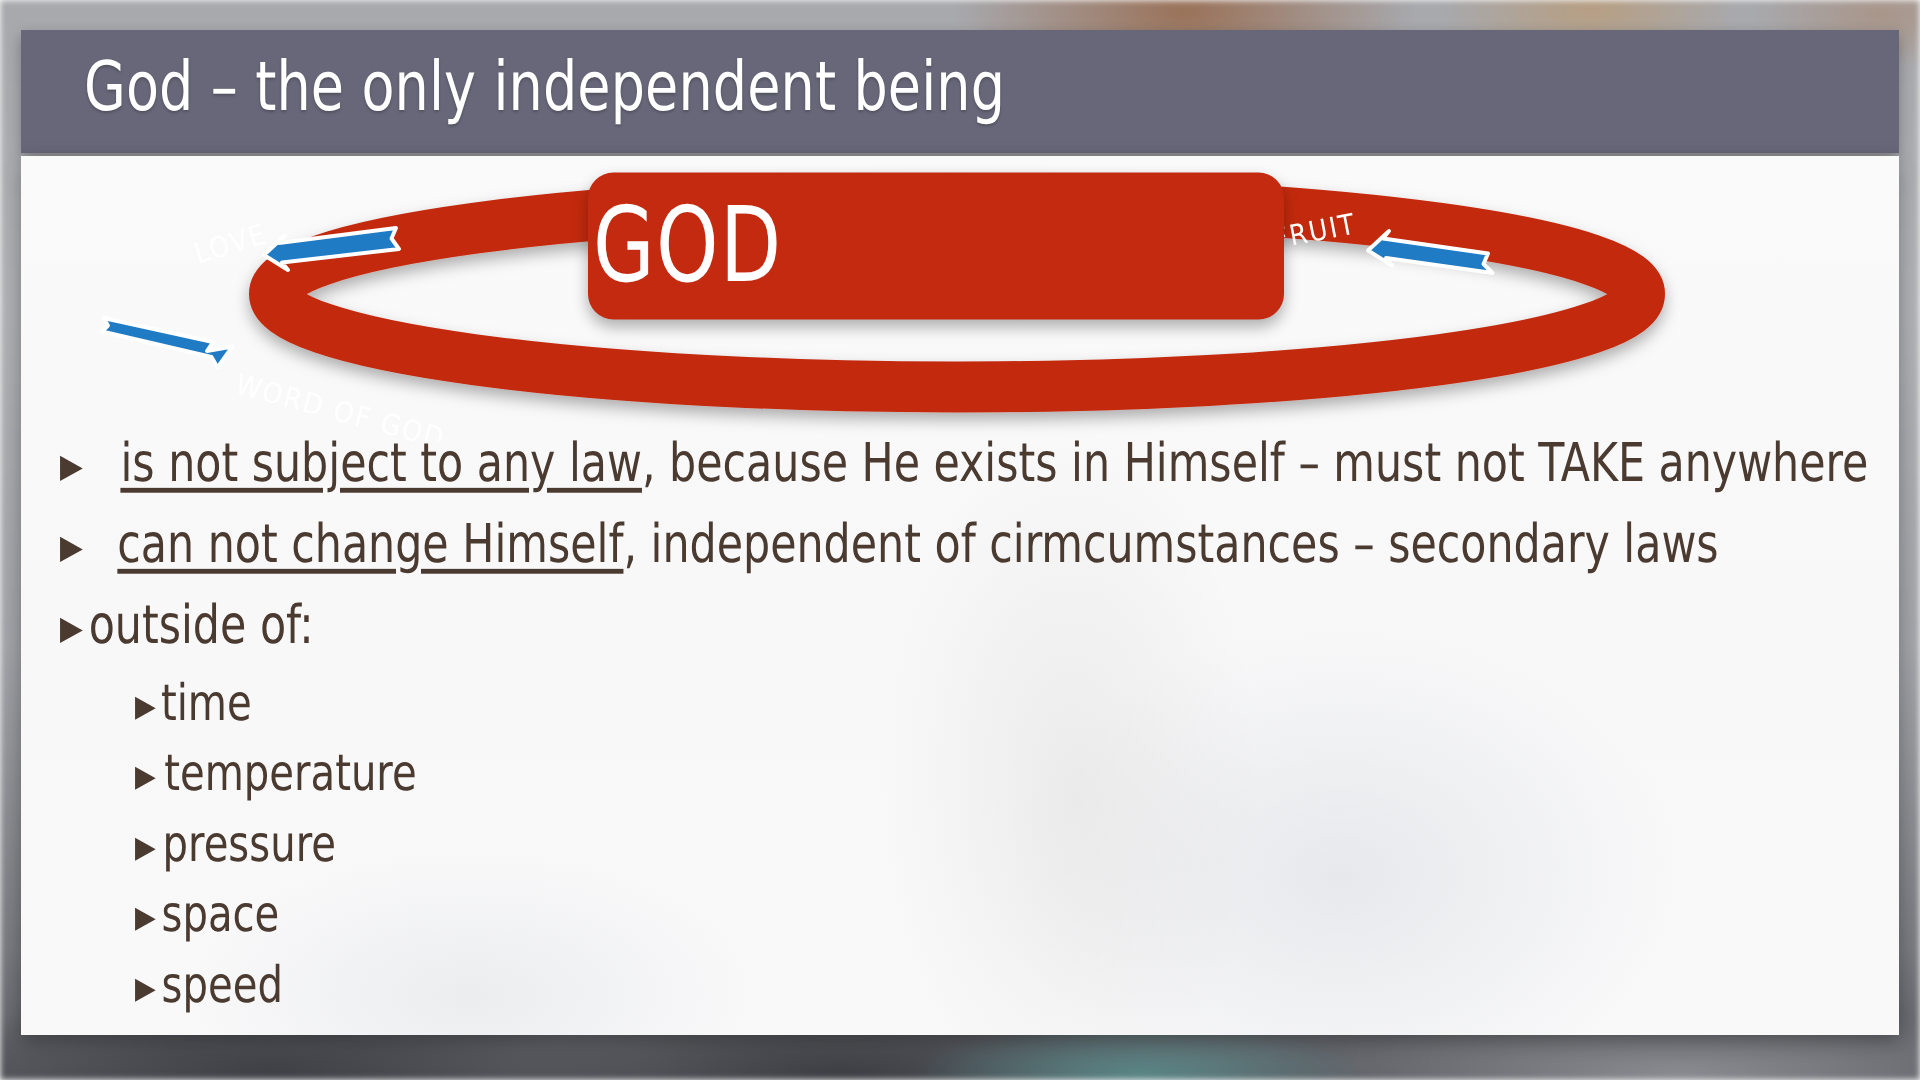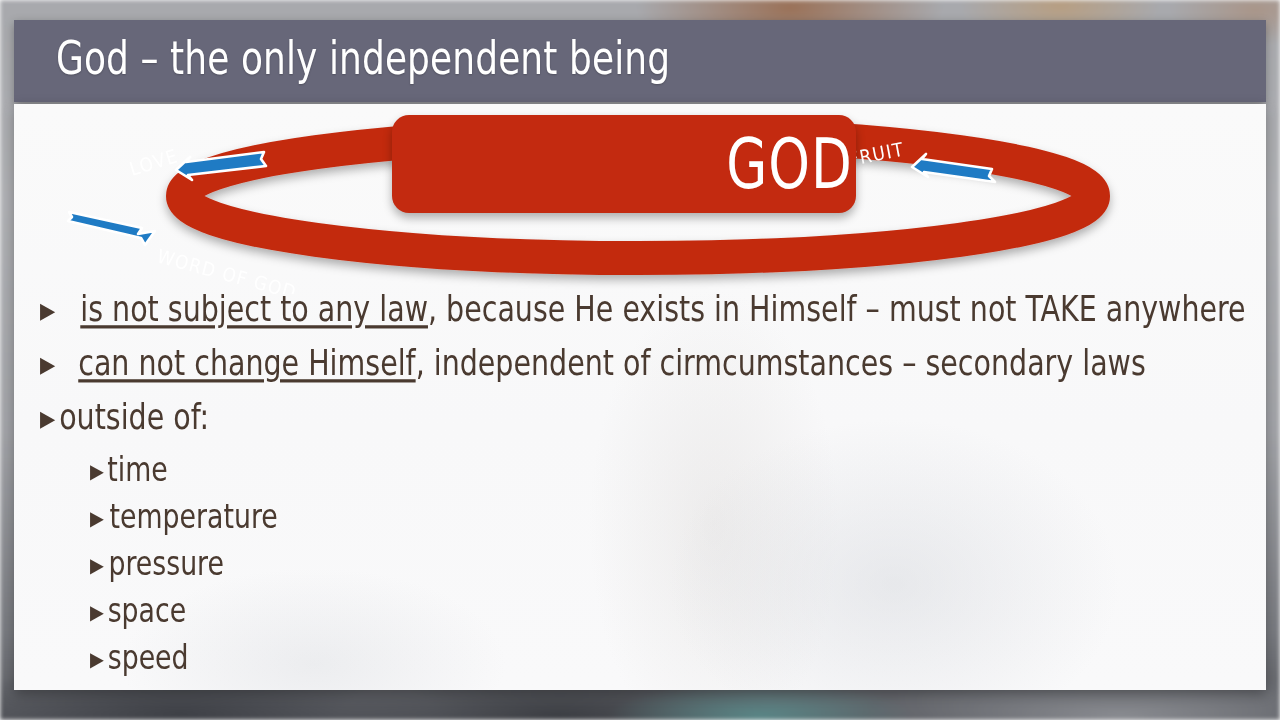--- a/index.html
+++ b/index.html
@@ -63,21 +63,21 @@
     fill:#ffffff;
     font-family:"Liberation Sans Narrow","DejaVu Sans Condensed","Liberation Sans", sans-serif;
     font-size:19px; letter-spacing:1.3px;
   }
 
   #god-box {
     position:absolute; left:378px; top:11px; width:464px; height:98px;
     background:#c32a10;
     border-radius:17px;
     box-shadow:0 5px 10px rgba(0,0,0,.30);
-    display:flex; align-items:center; justify-content:flex-end;
+    display:flex; align-items:center; justify-content:flex-start;
   }
   #god-text {
     color:#fff;
     font-family:"Liberation Sans Narrow","DejaVu Sans Condensed","Liberation Sans", sans-serif;
     font-size:62px; font-weight:400; letter-spacing:1px; line-height:1;
     transform:scale(.95,1.12);
   }
 
   
   #bullets {

